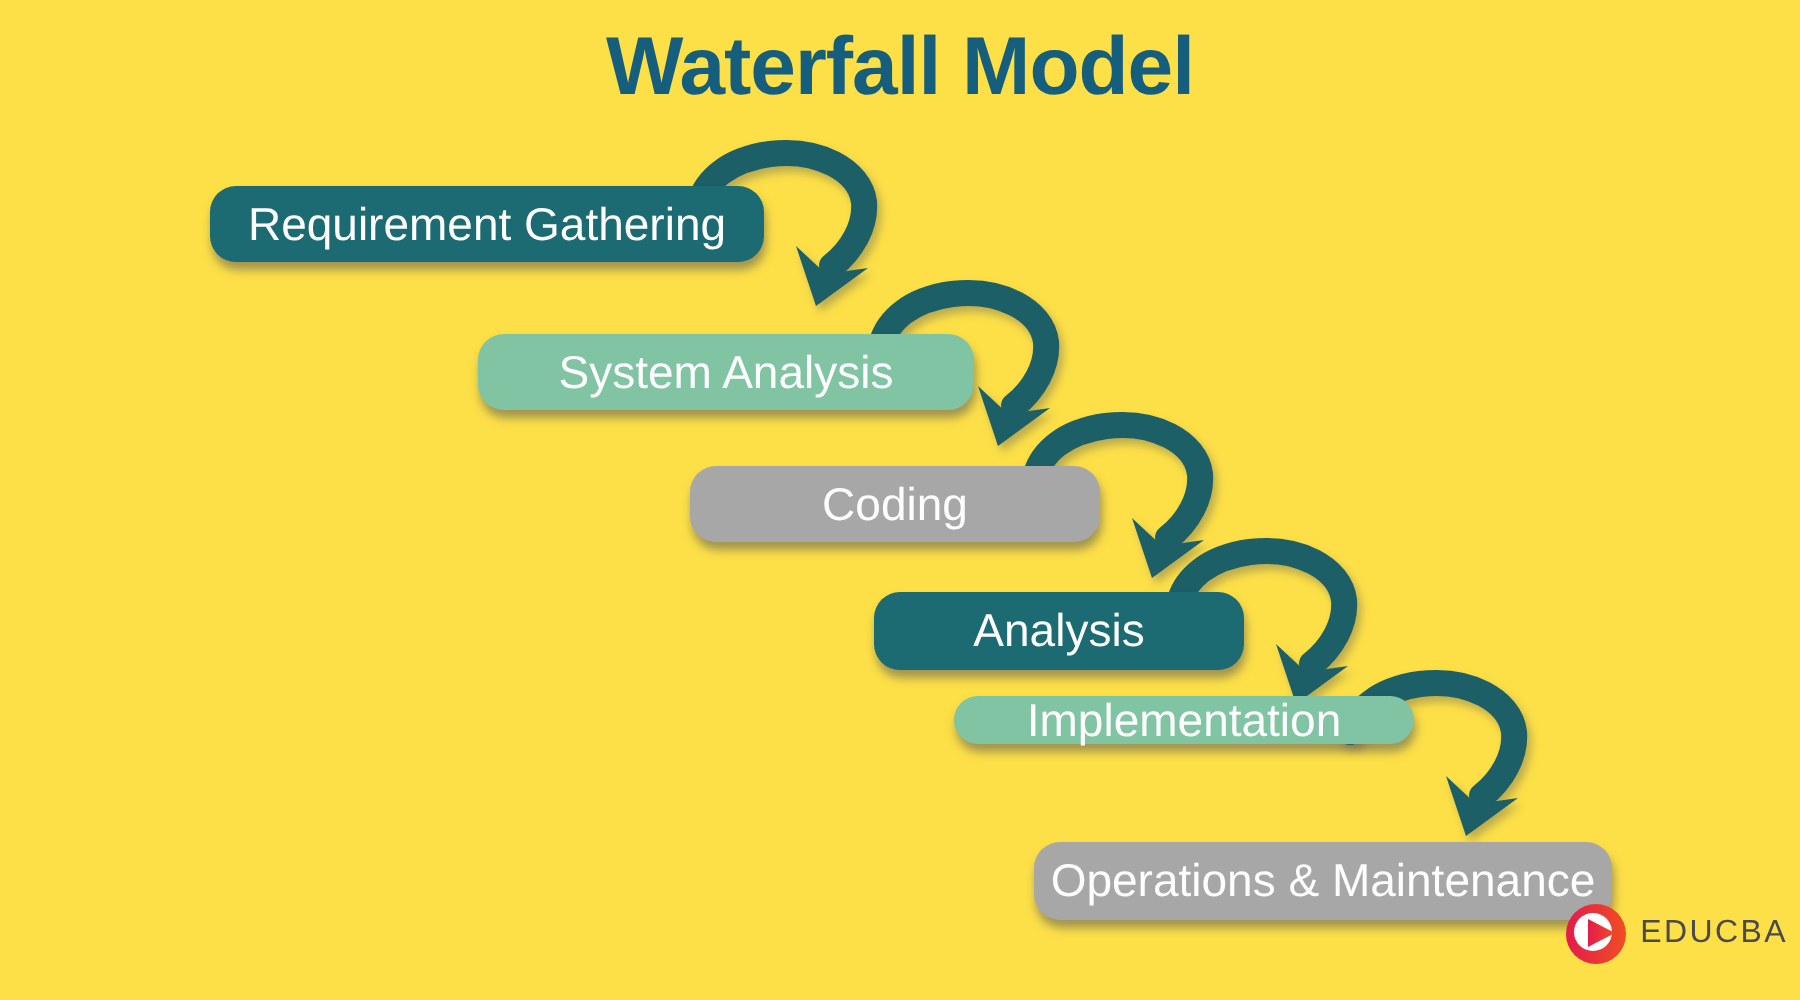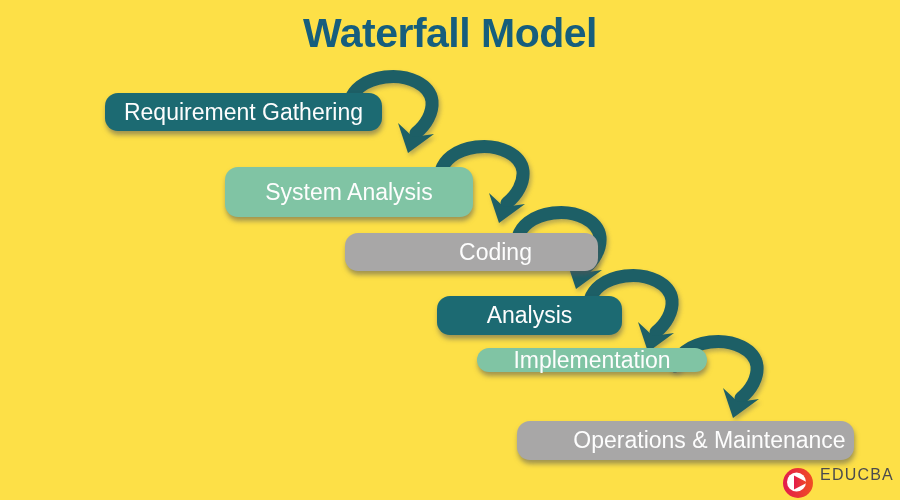--- a/index.html
+++ b/index.html
@@ -35,35 +35,36 @@
     display: flex;
     align-items: center;
     justify-content: center;
     color: var(--step-text, #fdfdfd);
     font-size: 23px;
     white-space: nowrap;
     box-shadow: 1px 4px 5px rgba(85,85,85,0.55);
   }
   .dark-teal   { background: var(--dark-teal,   #1c6a72); }
   .light-green { background: var(--light-green, #80c4a4); }
-  .gray        { background: var(--gray,        #a8a7a7); padding-left: 48px; }
+  .gray        { background: var(--gray,        #a8a7a7); }
 
   .step-1 { left: 105px; top:  93px; width: 277px; height: 38px; }
-  .step-2 { left: 225px; top: 167px; width: 248px; height: 50px; }
+  .step-2 { left: 239px; top: 167px; width: 248px; height: 38px; }
   .step-3 { left: 345px; top: 233px; width: 205px; height: 38px; }
   .step-4 { left: 437px; top: 296px; width: 185px; height: 39px; }
   .step-5 { left: 477px; top: 348px; width: 230px; height: 24px; }
   .step-6 { left: 517px; top: 421px; width: 289px; height: 39px; }
 
   .brand {
     position: absolute;
     right: 6px;
-    bottom: 0;
+    bottom: 16px;
     z-index: 3;
     display: flex;
+    align-items: center;
     gap: 5px;
   }
   .brand-text {
     font-size: 16px;
     letter-spacing: 1.2px;
     color: var(--logo-text, #4b4b4d);
   }
 </style>
 </head>
 <body>

